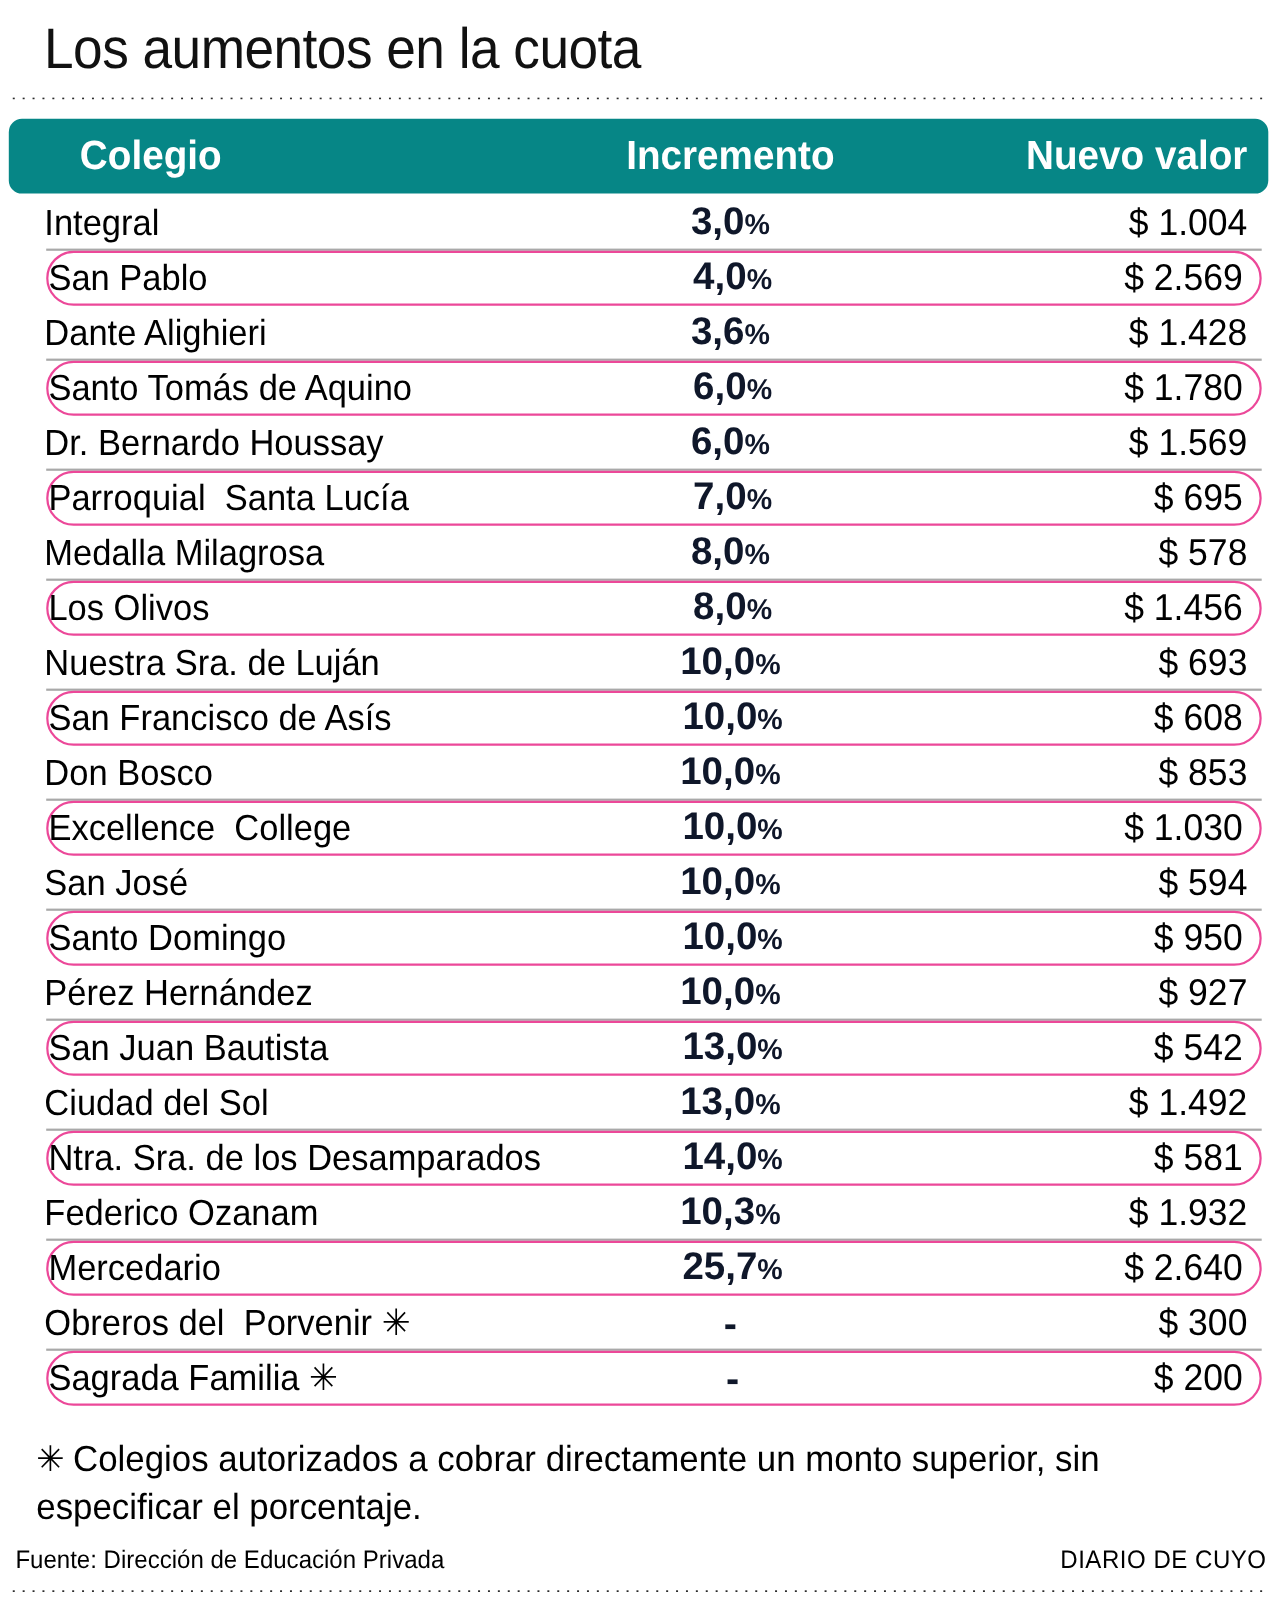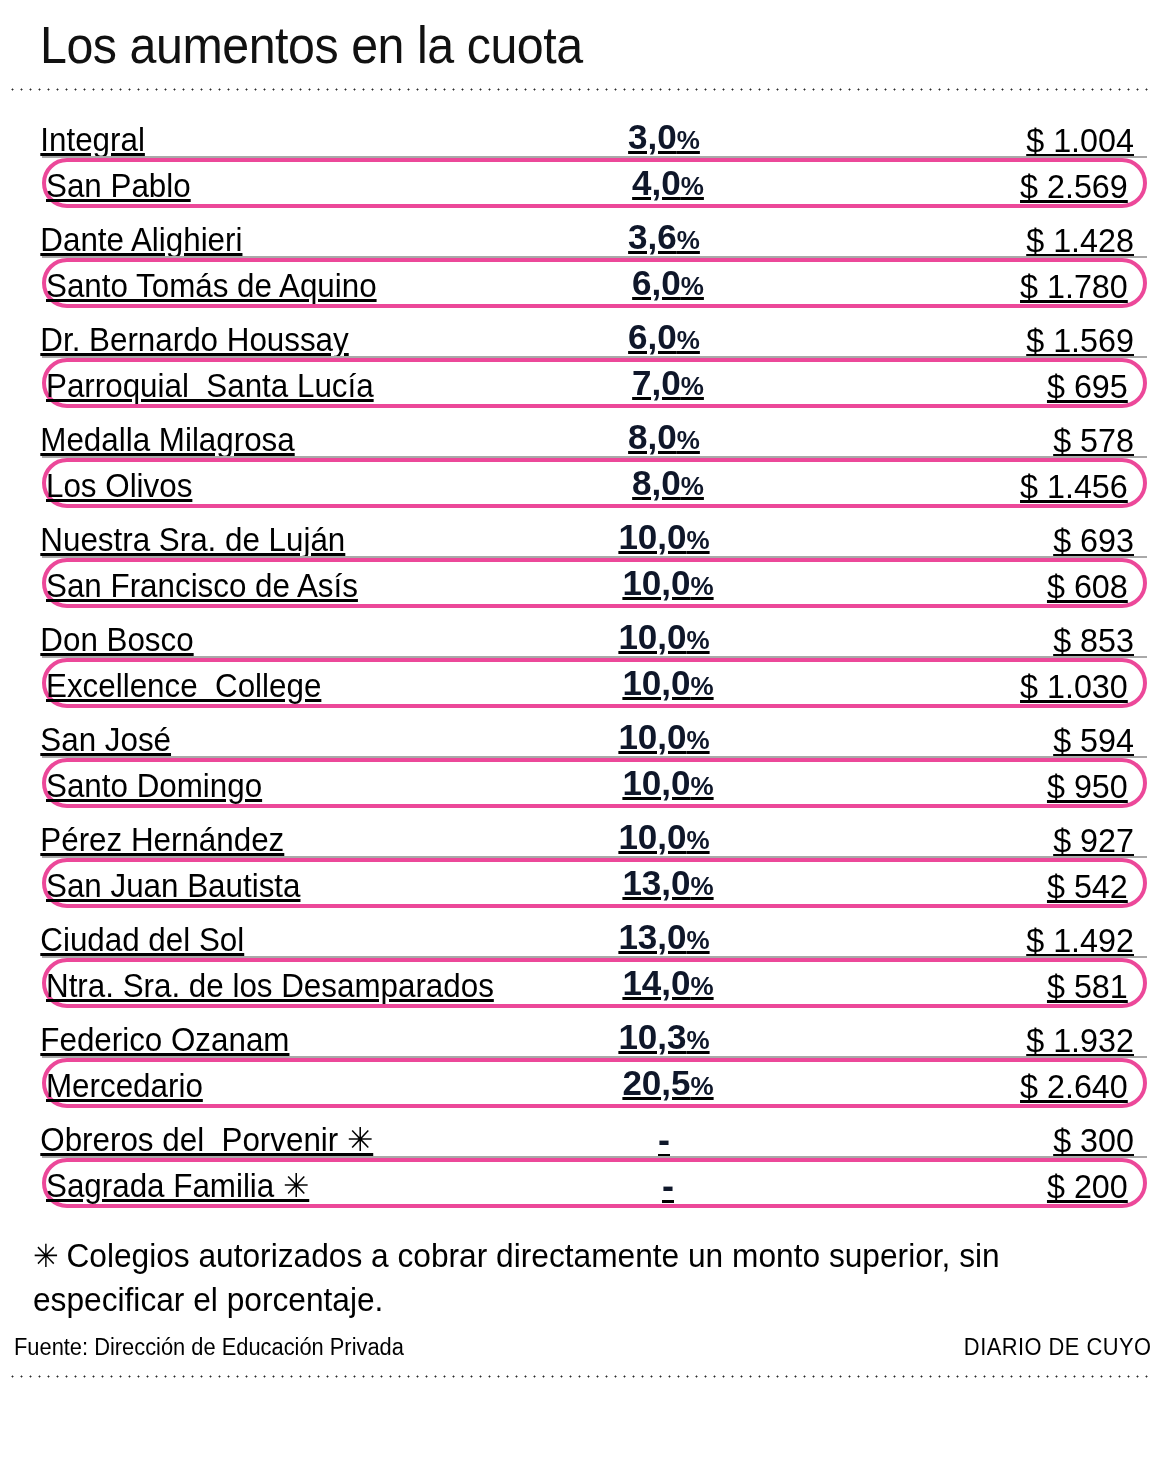--- a/index.html
+++ b/index.html
@@ -96,37 +96,36 @@
 
   
   .rows {
     margin-top: 2px;
     position: relative;
   }
   .row {
     position: relative;
     height: 50px;
     display: flex;
-    align-items: flex-end;
+    align-items: center;
     box-sizing: border-box;
-    text-decoration: underline;
   }
   
   .row::after {
     content: "";
     position: absolute;
     left: 34px;
     right: 6px;
     bottom: 0;
     height: 2px;
     background: #a9a9a9;
   }
   
   .row.boxed {
-    border: 4px solid #ec4899;
+    border: 2px solid #ec4899;
     border-radius: 26px;
     margin-left: 34px;
     margin-right: 6px;
   }
   .row.boxed::after {
     display: none;
   }
 
   .cell-colegio {
     font-family: "Liberation Sans Narrow", "Liberation Sans", "DejaVu Sans", sans-serif;
@@ -226,20 +225,25 @@
 <div class="page">
 
   <div class="title-area">
     <div class="title">Los aumentos en la cuota</div>
   </div>
 
   <div class="dotted-rule"></div>
 
   <div class="table-wrap">
 
+    <div class="header-bar">
+      <div class="hdr-cell hdr-colegio">Colegio</div>
+      <div class="hdr-cell hdr-incremento">Incremento</div>
+      <div class="hdr-cell hdr-valor">Nuevo valor</div>
+    </div>
 
     <div class="rows" id="rows-container">
         <div class="row">
           <div class="cell-colegio">Integral</div>
           <div class="cell-incremento"><span>3,0</span><span class="pct">%</span></div>
           <div class="cell-valor">$ 1.004</div>
         </div>
         <div class="row boxed">
           <div class="cell-colegio">San Pablo</div>
           <div class="cell-incremento"><span>4,0</span><span class="pct">%</span></div>
@@ -325,21 +329,21 @@
           <div class="cell-incremento"><span>14,0</span><span class="pct">%</span></div>
           <div class="cell-valor">$ 581</div>
         </div>
         <div class="row">
           <div class="cell-colegio">Federico Ozanam</div>
           <div class="cell-incremento"><span>10,3</span><span class="pct">%</span></div>
           <div class="cell-valor">$ 1.932</div>
         </div>
         <div class="row boxed">
           <div class="cell-colegio">Mercedario</div>
-          <div class="cell-incremento"><span>20,5</span><span class="pct">%</span></div>
+          <div class="cell-incremento"><span>25,7</span><span class="pct">%</span></div>
           <div class="cell-valor">$ 2.640</div>
         </div>
         <div class="row">
           <div class="cell-colegio">Obreros del  Porvenir ✳</div>
           <div class="cell-incremento dash"><span>-</span></div>
           <div class="cell-valor">$ 300</div>
         </div>
         <div class="row boxed">
           <div class="cell-colegio">Sagrada Familia ✳</div>
           <div class="cell-incremento dash"><span>-</span></div>

